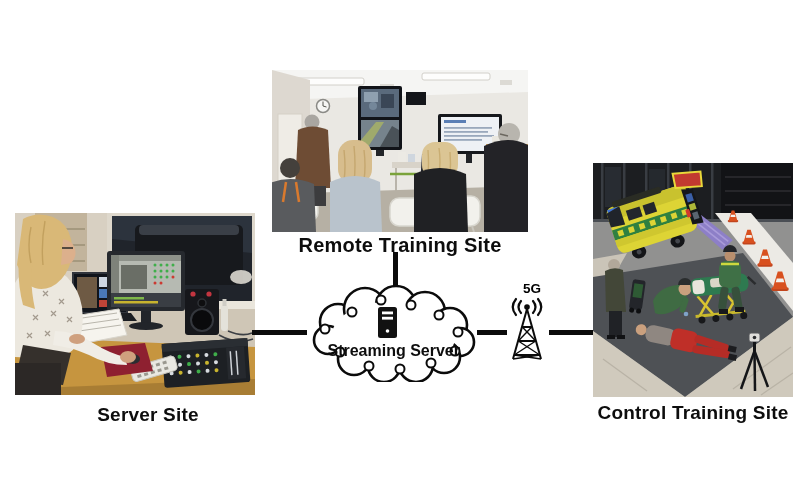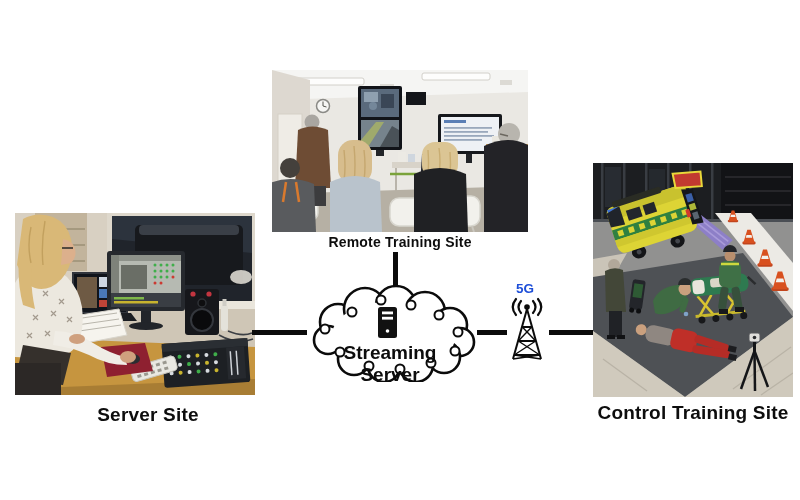--- a/index.html
+++ b/index.html
@@ -3,28 +3,28 @@
 <meta charset="utf-8">
 <style>
   html,body{margin:0;padding:0;background:#ffffff;}
   .canvas{position:relative;width:800px;height:500px;background:#fff;overflow:hidden;
           font-family:"Liberation Sans",sans-serif;}
   .photo{position:absolute;overflow:hidden;}
   .photo svg{display:block;}
   .site-label{position:absolute;font-weight:700;color:#0d0d0d;text-align:center;
               font-family:"Liberation Sans",sans-serif;}
   .lbl-big{font-size:19px;letter-spacing:.2px;}
-  .lbl-mid{font-size:14px;letter-spacing:.2px;}
+  .lbl-mid{font-size:20px;letter-spacing:.2px;}
   .connector{position:absolute;background:#0b0b0b;}
   .cloud-wrap{position:absolute;left:308px;top:282px;width:170px;height:100px;}
-  .server-label{position:absolute;left:320px;top:342px;width:140px;text-align:center;
-                font-weight:700;font-size:19px;color:#0d0d0d;}
+  .server-label{position:absolute;left:320px;top:342px;width:140px;text-align:right;
+                font-weight:700;font-size:16px;color:#0d0d0d;}
   .tower-wrap{position:absolute;left:503px;top:297px;width:48px;height:66px;}
-  .g5-label{position:absolute;left:516px;top:281px;width:44px;text-align:left;
-            font-weight:700;font-size:13.5px;color:#1d4ed8;}
+  .g5-label{position:absolute;left:497px;top:281px;width:44px;text-align:right;
+            font-weight:700;font-size:13.5px;color:#000000;}
 </style>
 </head>
 <body>
 
 <div class="canvas">
 
   <figure class="photo" style="left:272px;top:70px;width:256px;height:162px;margin:0;">
     <svg width="256" height="162" viewBox="0 0 256 162">
       <rect x="0" y="0" width="256" height="162" fill="#eae8e3"></rect>
       <polygon points="0,0 256,0 256,22 0,30" fill="#f5f5f3"></polygon>

